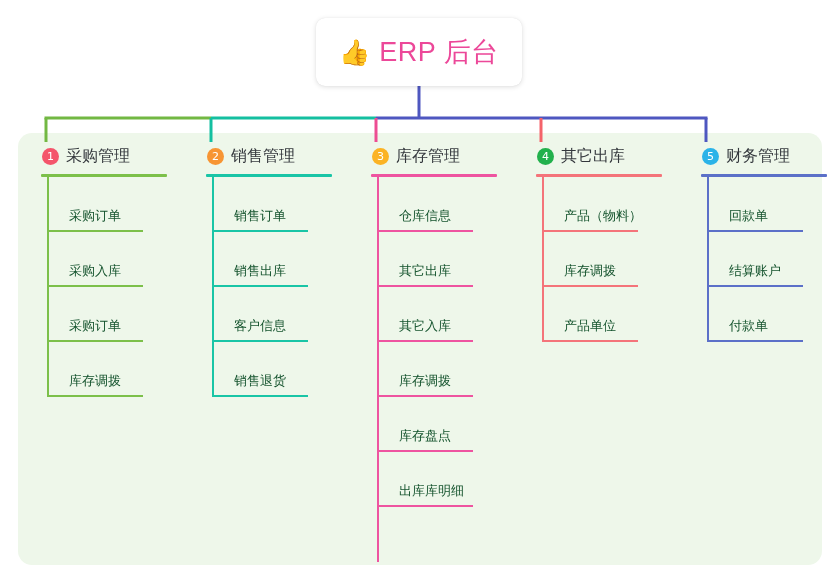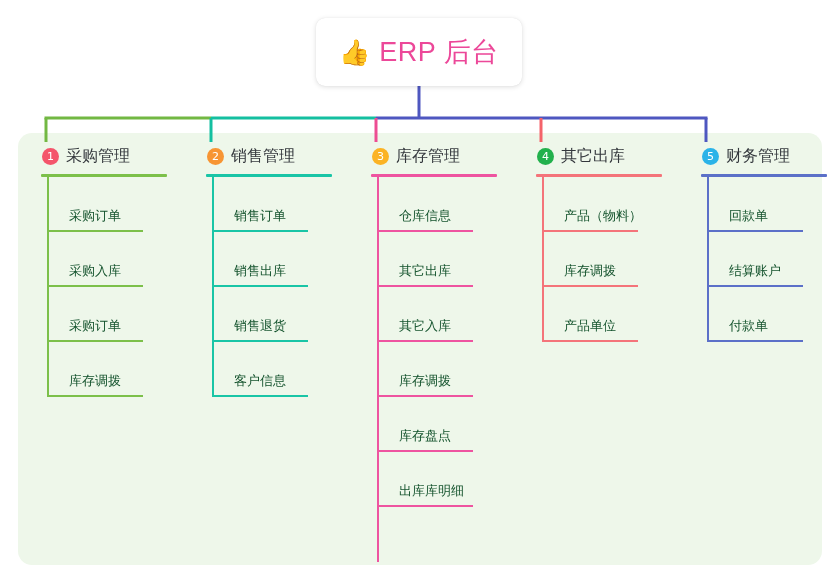--- a/index.html
+++ b/index.html
@@ -212,27 +212,27 @@
           <div class="spine" style="background: rgb(25, 197, 166); height: 220px;"></div>
           <div class="item">
             <span class="item-label">销售订单</span>
             <div class="item-rule" style="background: rgb(25, 197, 166);"></div>
           </div>
           <div class="item">
             <span class="item-label">销售出库</span>
             <div class="item-rule" style="background: rgb(25, 197, 166);"></div>
           </div>
           <div class="item">
+            <span class="item-label">客户信息</span>
+            <div class="item-rule" style="background: rgb(25, 197, 166);"></div>
+          </div>
+          <div class="item">
             <span class="item-label">销售退货</span>
             <div class="item-rule" style="background: rgb(25, 197, 166);"></div>
           </div>
-          <div class="item">
-            <span class="item-label">客户信息</span>
-            <div class="item-rule" style="background: rgb(25, 197, 166);"></div>
-          </div>
         </div>
       </div>
       <div class="column" style="left: 352px;">
         <div class="col-head">
           <span class="badge" style="background: rgb(251, 179, 36);">3</span>
           <span class="col-name">库存管理</span>
         </div>
         <div class="head-rule" style="background: rgb(238, 84, 160);"></div>
         <div class="items">
           <div class="spine" style="background: rgb(238, 84, 160); height: 385px;"></div>

